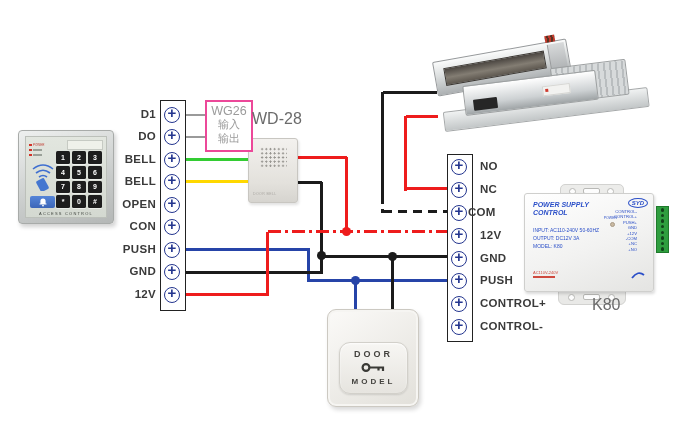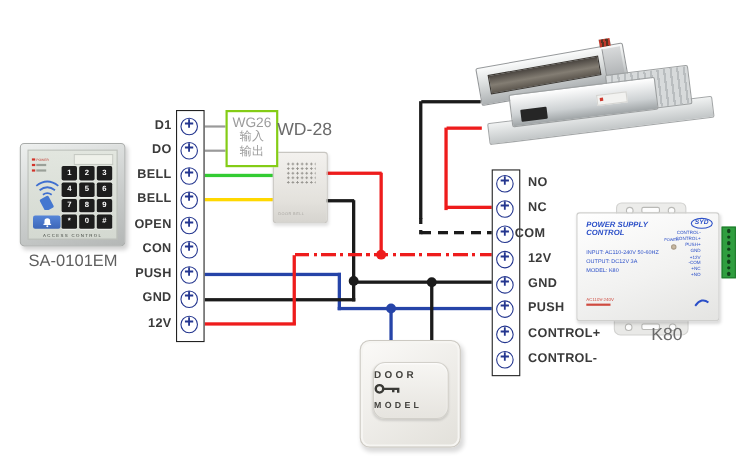--- a/index.html
+++ b/index.html
@@ -22,36 +22,36 @@
   .strip{position:absolute;width:26px;background:#fff;border:1.6px solid #222;z-index:5;box-sizing:border-box;}
   .term{position:absolute;left:3px;width:16px;height:16px;border:1.8px solid #24368f;border-radius:50%;
         background:#fff;color:#24368f;box-sizing:border-box;}
   .term::after{content:"+";position:absolute;left:0;top:-3px;width:100%;text-align:center;
         font-size:15px;font-weight:bold;line-height:16px;}
   .tlabel{position:absolute;font-size:11.5px;font-weight:600;color:#3a3a3a;letter-spacing:.3px;z-index:6;}
   .tlabel.lft{width:70px;text-align:right;}
   
   .devname{position:absolute;color:#6b6b6b;z-index:7;}
   
-  .wg26{position:absolute;left:205px;top:100px;width:48px;height:52px;border:2px solid #84cc16;
+  .wg26{position:absolute;left:205px;top:100px;width:48px;height:52px;border:2px solid #ec4899;
         background:#fff;color:#9b9b9b;text-align:center;z-index:5;box-sizing:border-box;}
   .wg26 .t1{font-size:12.5px;margin-top:2px;}
   .wg26 .t2{font-size:11px;line-height:1.25;}
   
   .wd28{position:absolute;left:248px;top:138px;width:48px;height:63px;border:1px solid #c8c6c1;border-radius:3px;
         background:linear-gradient(180deg,#f3f1ee 0%,#e3e1dc 70%,#d6d4cf 100%);z-index:4;box-shadow:1px 2px 3px rgba(0,0,0,.12);}
   .wd28 .holes{position:absolute;left:11px;top:8px;width:27px;height:20px;
         background-image:radial-gradient(#96948f 0.9px,rgba(0,0,0,0) 1.1px);background-size:4.2px 4.2px;}
   .wd28 .tiny{position:absolute;left:4px;bottom:6px;font-size:3.5px;color:#aba9a4;letter-spacing:.4px;}
   
   .exitbtn{position:absolute;left:327px;top:309px;width:90px;height:96px;border-radius:9px;
         background:linear-gradient(145deg,#fbfaf8,#e2e0da);border:1px solid #ccc9c2;z-index:4;
         box-shadow:2px 3px 4px rgba(0,0,0,.15), inset 0 0 0 2px #f6f5f2;}
-  .exitbtn .pad{position:absolute;left:11px;top:19px;width:67px;height:50px;border-radius:11px;
-        background:linear-gradient(180deg,#f7f6f3,#e6e4df);border:1px solid #d2d0ca;
+  .exitbtn .pad{position:absolute;left:11px;top:32px;width:67px;height:50px;border-radius:11px;
+        background:linear-gradient(180deg,#f7f6f3,#e6e4df);border:1px solid #d2d0ca;text-align:center;
         color:#44433f;box-shadow:inset 0 1px 2px rgba(255,255,255,.8),0 1px 2px rgba(0,0,0,.12);}
   .exitbtn .dline{font-size:9px;font-weight:bold;letter-spacing:3px;margin-top:6px;}
   .exitbtn .eline{font-size:8px;font-weight:bold;letter-spacing:3px;}
   
   .kp{position:absolute;left:18px;top:130px;width:94px;height:92px;border-radius:4px;z-index:4;
       background:linear-gradient(160deg,#eef0ef 0%,#c9cccb 60%,#b4b7b6 100%);border:1px solid #a8aba9;
       box-shadow:2px 3px 4px rgba(0,0,0,.18);}
   .kp .face{position:absolute;left:6px;top:5px;right:6px;bottom:5px;
       background:linear-gradient(180deg,#e2e6df,#d4d9d1);border:1px solid #bcc0ba;}
   .kp .disp{position:absolute;right:3px;top:3px;width:34px;height:8px;background:#eff1ea;border:1px solid #c6cac3;}
@@ -255,21 +255,20 @@
       </div>
       <div class="bluebtn">
         <svg width="8" height="9" viewBox="0 0 8 9">
           <path d="M4 0.5 a2.6 2.6 0 0 1 2.6 2.6 v2.4 h0.9 v1 H0.5 v-1 h0.9 V3.1 A2.6 2.6 0 0 1 4 0.5 z" fill="#fff"></path>
           <circle cx="4" cy="7.6" r="0.9" fill="#fff"></circle>
         </svg>
       </div>
       <div class="access">ACCESS CONTROL</div>
     </div>
   </div>
-  <div class="devname" style="left:26px;top:229px;font-size:15px;color:#5f5f5f">SA-0101EM</div>
 
   <div class="k80">
     <div class="tabtop">
       <div class="hole" style="left:8px;top:3px"></div>
       <div class="slot" style="left:22px;top:3px"></div>
       <div class="hole" style="left:46px;top:3px"></div>
     </div>
     <div class="tabbot">
       <div class="hole" style="left:9px;top:4px"></div>
       <div class="slot" style="left:24px;top:4px"></div>

